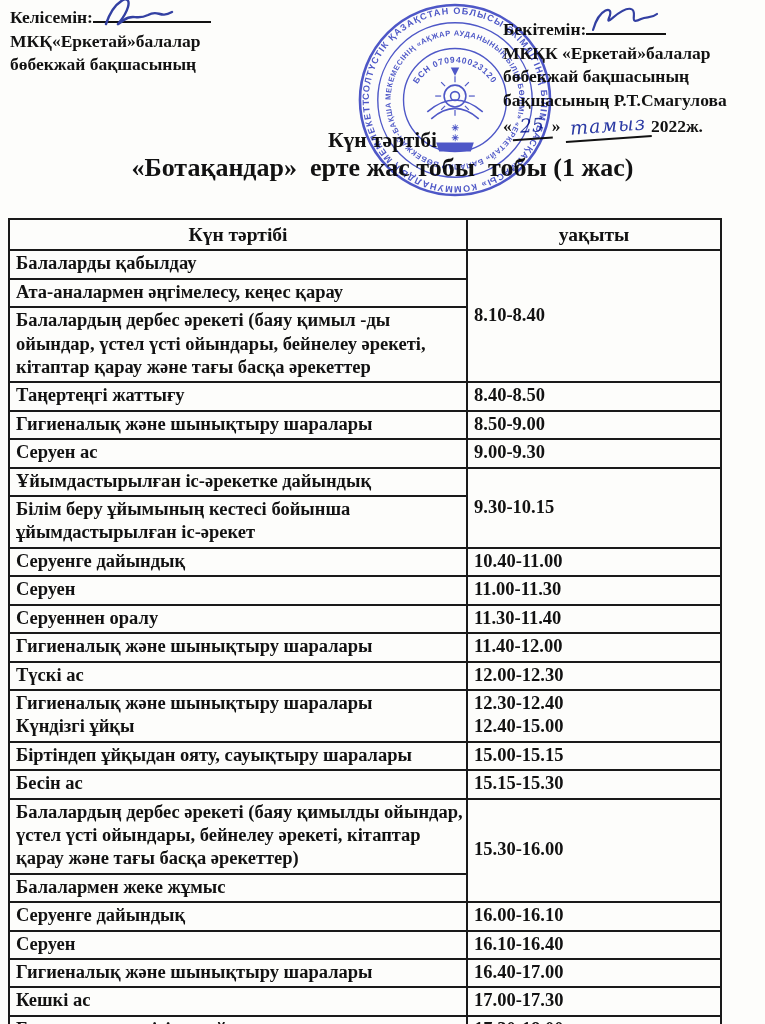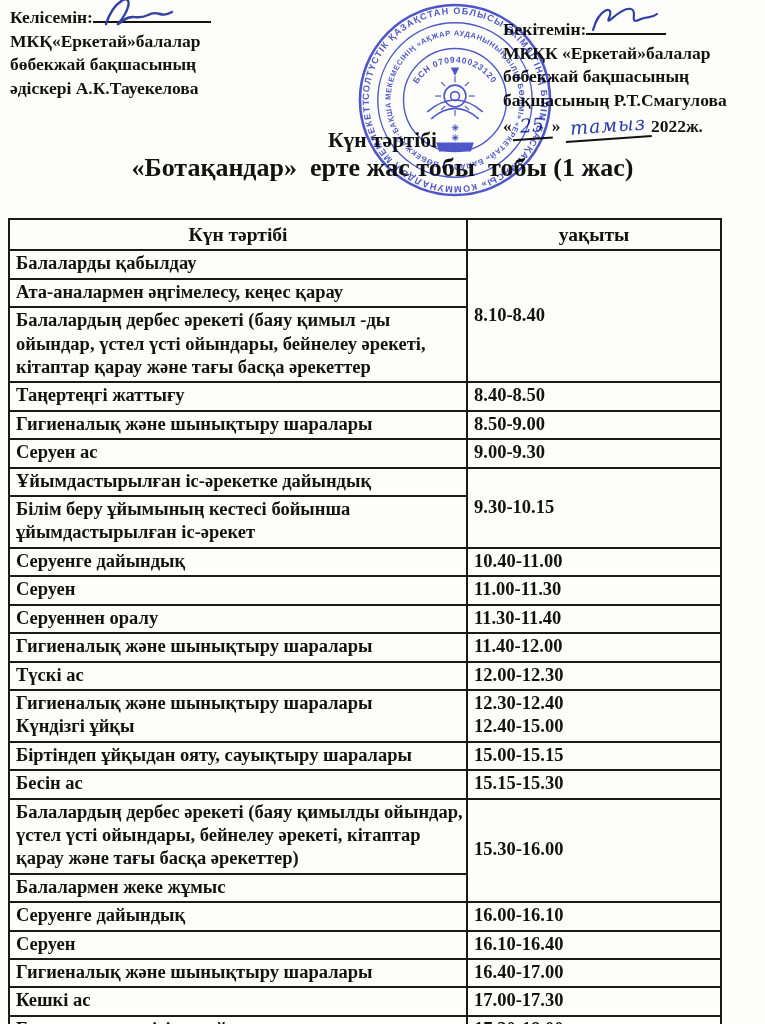--- a/index.html
+++ b/index.html
@@ -62,21 +62,20 @@
 
   <div class="hdr-block hdr-left">
     <div class="sig-row">
       <span>Келісемін:</span><span class="u-line u-sig-left"></span>
       <svg class="sig-svg left" width="120" height="42" viewBox="0 0 120 42">
         <path d="M10,34 C18,10 36,2 32,17 C28,31 14,40 28,30 C37,23 40,31 52,25 C63,19 63,29 76,22" fill="none" stroke="#3340a2" stroke-width="2.4" stroke-linecap="round"></path>
       </svg>
     </div>
     <div>МКҚ«Еркетай»балалар</div>
     <div>бөбекжай бақшасының</div>
-    <div>әдіскері А.К.Тауекелова</div>
   </div>
 
   <div class="hdr-block hdr-right">
     <div class="sig-row">
       <span>Бекітемін:</span><span class="u-line u-sig-right"></span>
       <svg class="sig-svg right" width="84" height="40" viewBox="0 0 84 40">
         <path d="M8,30 C14,8 30,4 24,18 C20,28 36,6 46,9 C54,11 42,26 56,19 C62,16 66,19 72,14" fill="none" stroke="#3340a2" stroke-width="2.2" stroke-linecap="round"></path>
       </svg>
     </div>
     <div>МКҚК «Еркетай»балалар</div>

